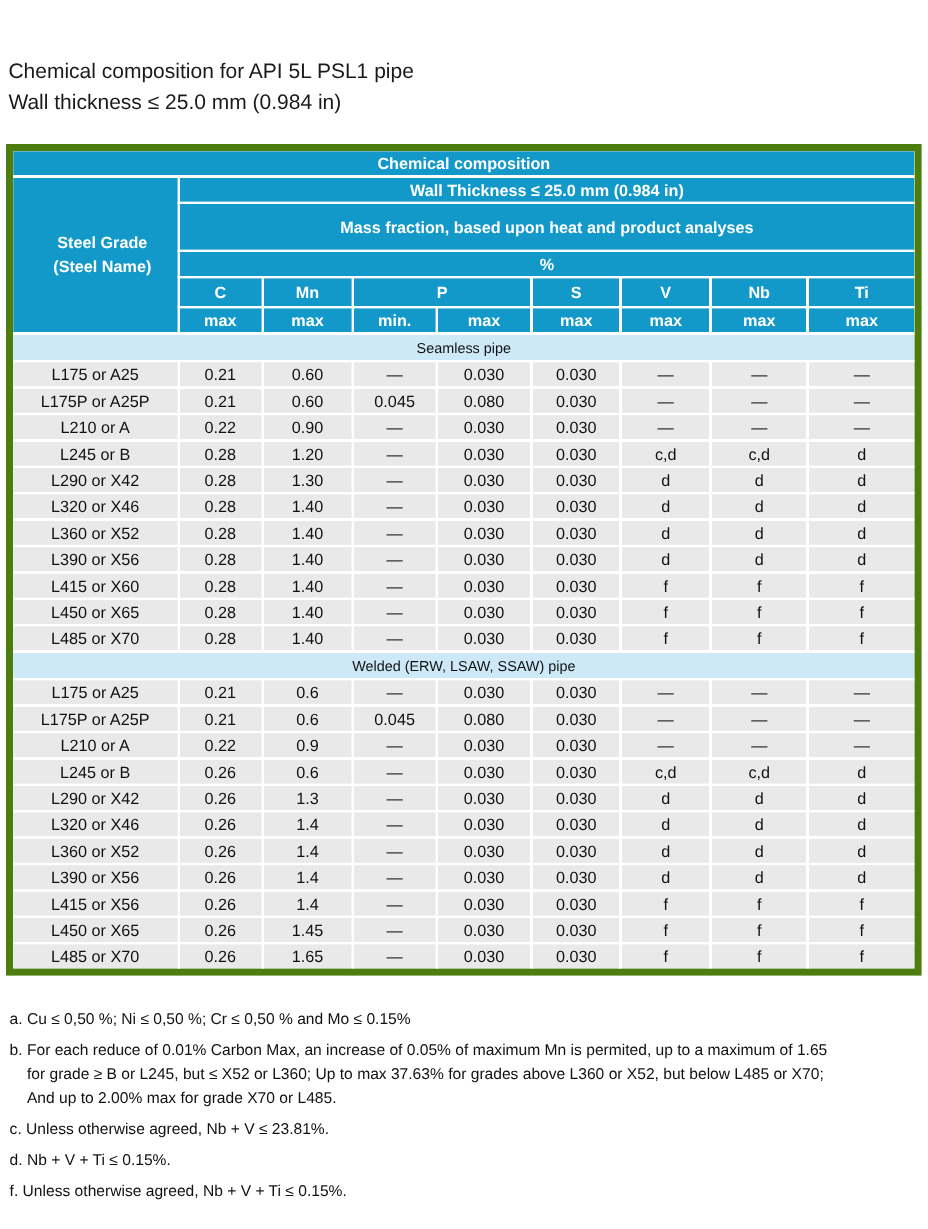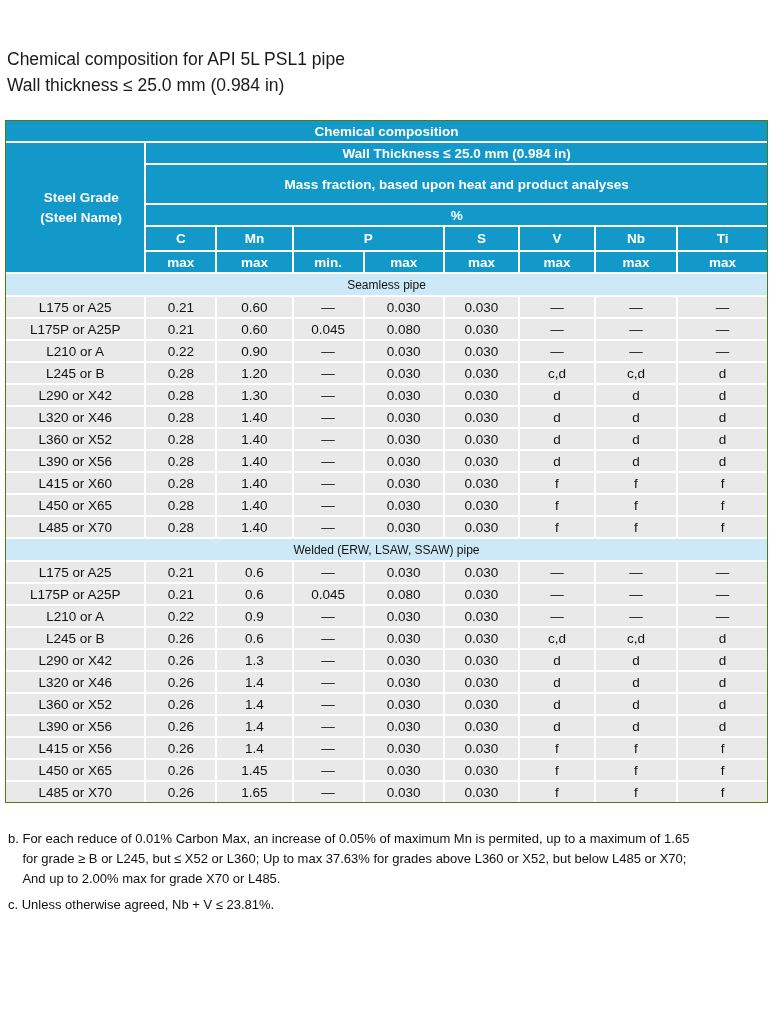--- a/index.html
+++ b/index.html
@@ -13,21 +13,21 @@
   .page { width: 773px; height: 1024px; padding: 46px 5px 0 5px; }
 
   .titles { padding-left: 2px; margin-bottom: 22px; }
   .page-title, .page-subtitle {
     font-size: 17.5px;
     line-height: 26px;
     color: #1a1a1a;
   }
 
   .table-wrap {
-    border: 1px solid #4d7c0f;
+    border: 6px solid #4d7c0f;
     overflow: hidden;
     width: 763px;
   }
   table {
     border-collapse: collapse;
     table-layout: fixed;
     width: calc(100% + 4px);
     margin: -2px;
   }
   th, td {
@@ -376,20 +376,23 @@
             <td class="value-cell">0.030</td>
             <td class="value-cell">f</td>
             <td class="value-cell">f</td>
             <td class="value-cell">f</td>
           </tr>
         </tbody>
     </table>
   </div>
 
   <div class="footnotes">
+    <div class="footnote">a. Cu ≤ 0,50 %; Ni ≤ 0,50 %; Cr ≤ 0,50 % and Mo ≤ 0.15%</div>
     <div class="footnote">b. For each reduce of 0.01% Carbon Max, an increase of 0.05% of maximum Mn is permited, up to a maximum of 1.65
     for grade ≥ B or L245, but ≤ X52 or L360; Up to max 37.63% for grades above L360 or X52, but below L485 or X70;
     And up to 2.00% max for grade X70 or L485.</div>
     <div class="footnote">c. Unless otherwise agreed, Nb + V ≤ 23.81%.</div>
+    <div class="footnote">d. Nb + V + Ti ≤ 0.15%.</div>
+    <div class="footnote">f. Unless otherwise agreed, Nb + V + Ti ≤ 0.15%.</div>
 
   </div>
 
 </div>
 
 </body></html>

